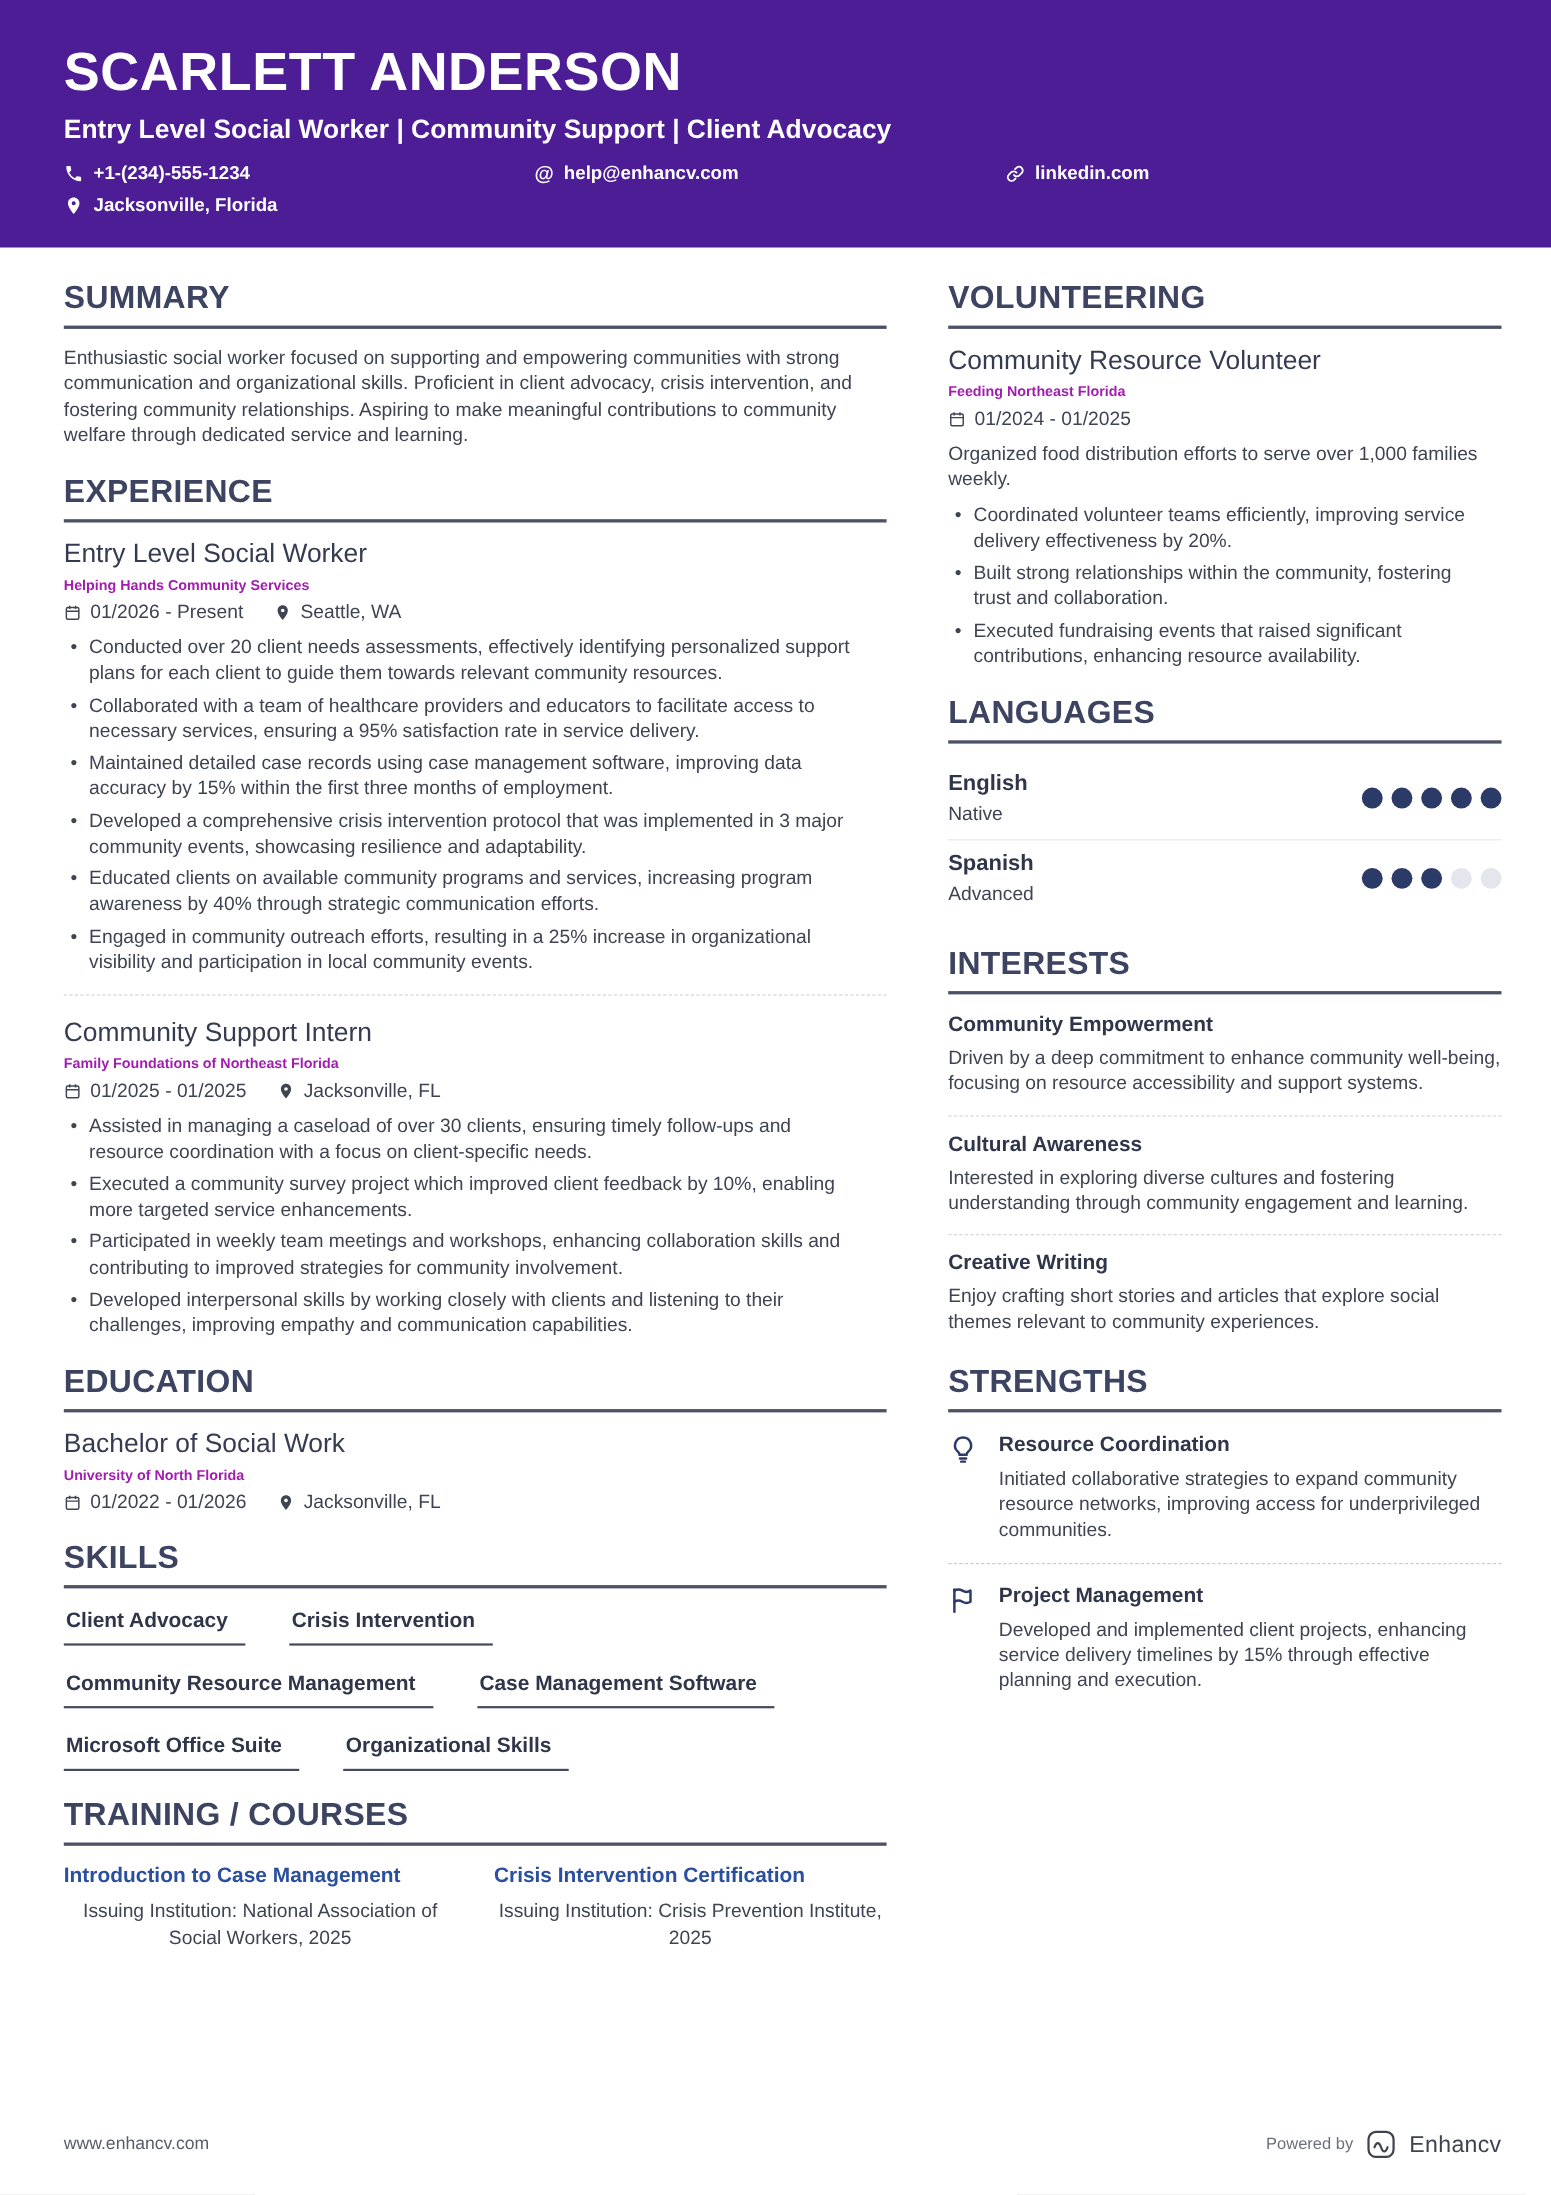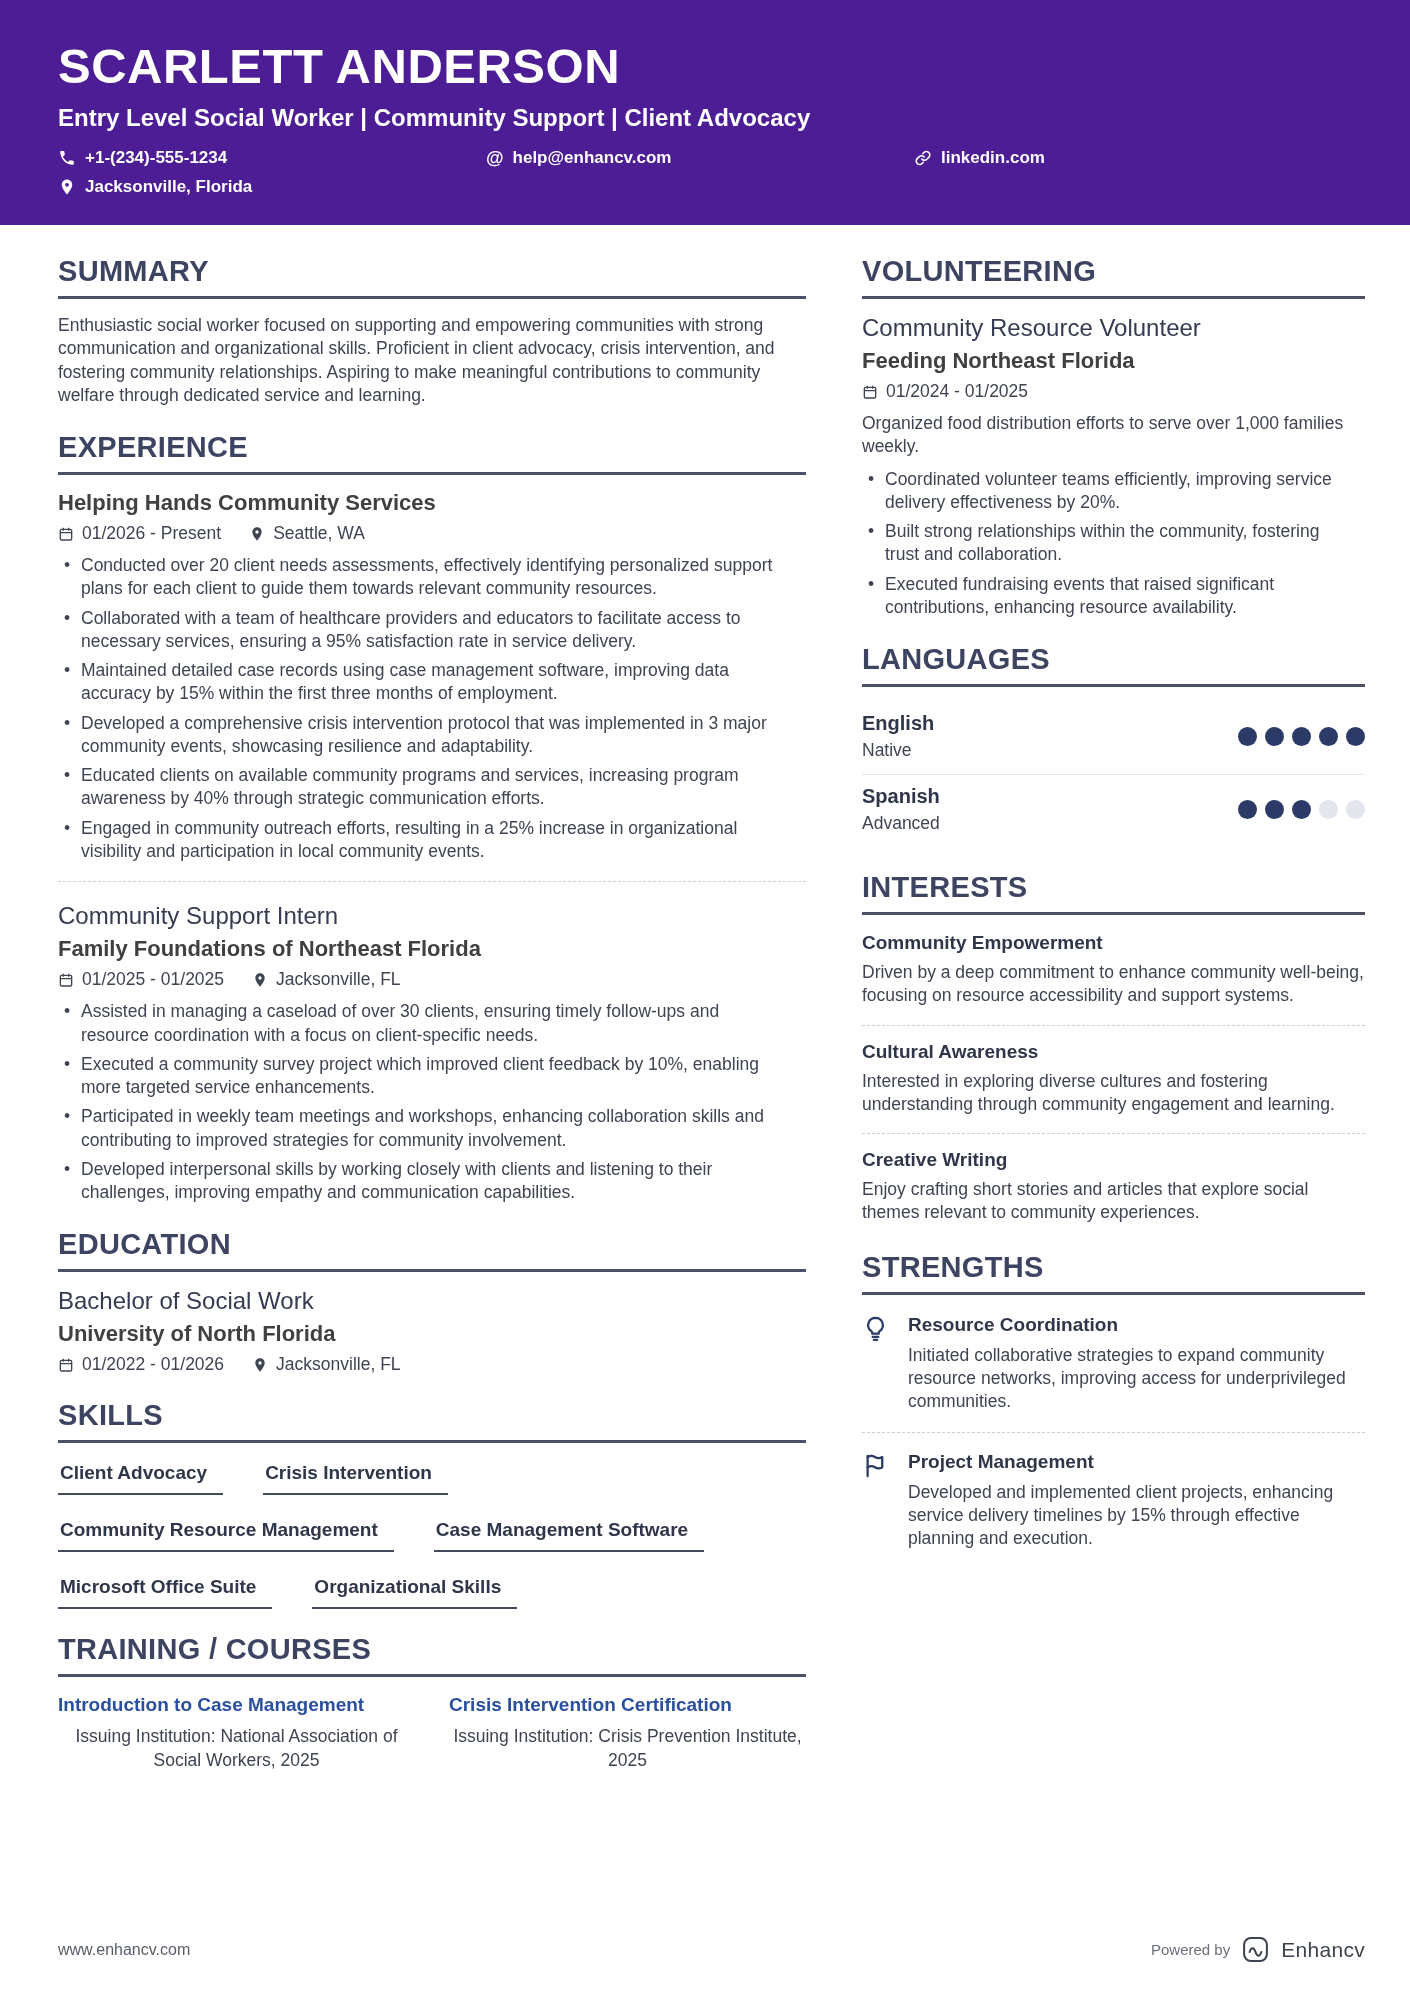--- a/index.html
+++ b/index.html
@@ -66,21 +66,21 @@
     color: #3d4461;
     letter-spacing: 0.3px;
     padding-bottom: 8px;
     border-bottom: 3px solid #4d5166;
     margin-bottom: 15px;
   }
 
   p.body-text { font-size: 17.5px; line-height: 1.33; }
 
   .role { font-size: 24px; color: #353b50; margin: 2px 0 6px; }
-  .company { font-size: 22px; font-weight: bold; color: #404040; margin: 2px 0 7px; }
+  .company { font-size: 13px; font-weight: bold; color: #a21caf; margin: 2px 0 7px; }
   .meta { display: flex; gap: 28px; align-items: center; font-size: 17.5px; margin: 2px 0 10px; }
   .meta-item { display: inline-flex; align-items: center; gap: 8px; }
   .mic { display: inline-flex; width: 16px; height: 16px; color: #3f4452; }
   .mic svg { width: 100%; height: 100%; }
 
   ul.bullets { list-style: none; }
   ul.bullets li {
     position: relative;
     font-size: 17.5px;
     line-height: 1.33;
@@ -216,20 +216,21 @@
 
       <section class="sec">
         <h2 class="sec-title">SUMMARY</h2>
         <p class="body-text">Enthusiastic social worker focused on supporting and empowering communities with strong communication and organizational skills. Proficient in client advocacy, crisis intervention, and fostering community relationships. Aspiring to make meaningful contributions to community welfare through dedicated service and learning.</p>
       </section>
 
       <section class="sec">
         <h2 class="sec-title">EXPERIENCE</h2>
 
         <article class="job">
+          <div class="role">Entry Level Social Worker</div>
           <div class="company">Helping Hands Community Services</div>
           <div class="meta">
             <span class="meta-item">
               <span class="mic">
                   <svg viewBox="0 0 24 24" fill="none" stroke="currentColor" stroke-width="2">
                     <rect x="3.5" y="5" width="17" height="16" rx="2"></rect>
                     <path d="M3.5 10h17M8 2.5V7M16 2.5V7"></path>
                   </svg>
                 </span>
               <span>01/2026 - Present</span>

